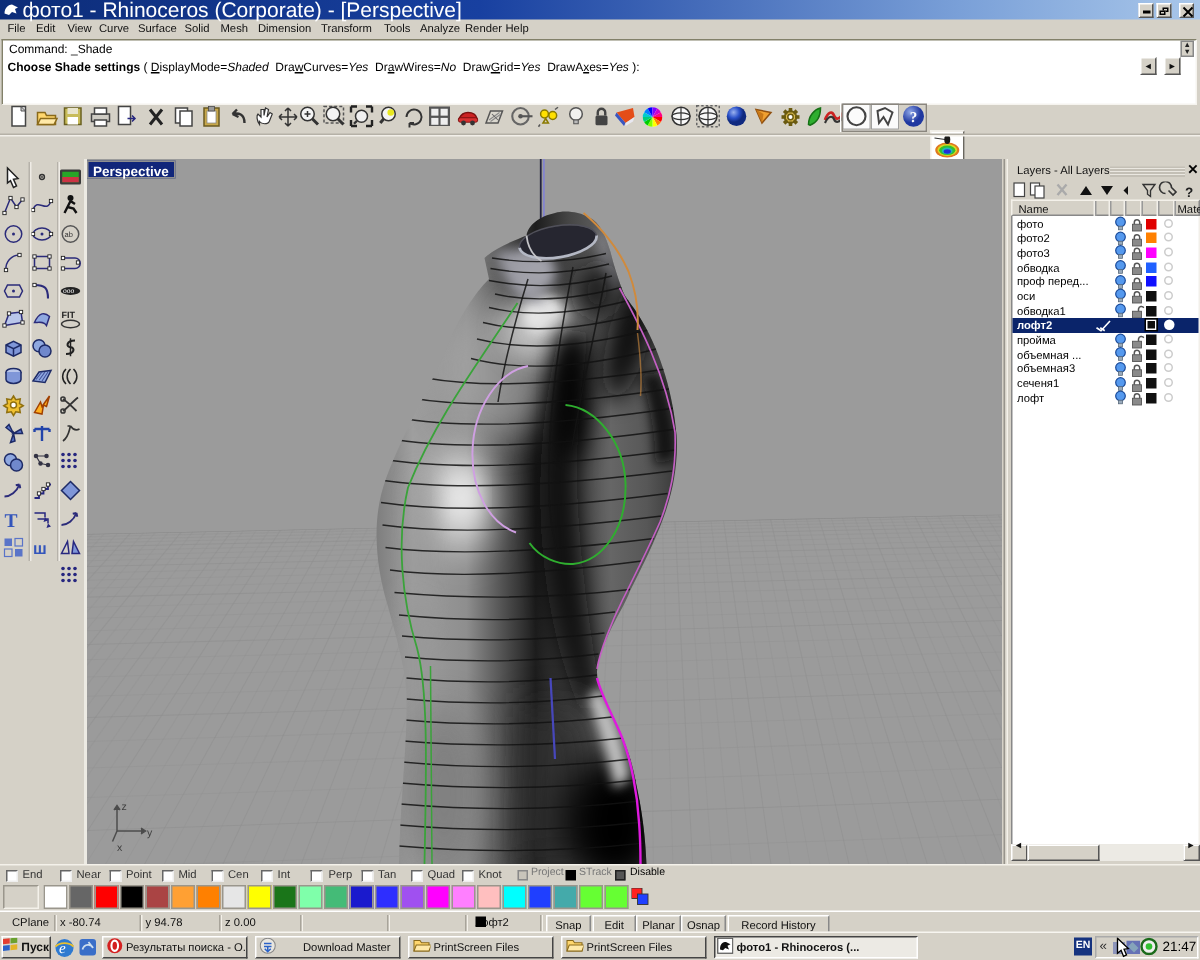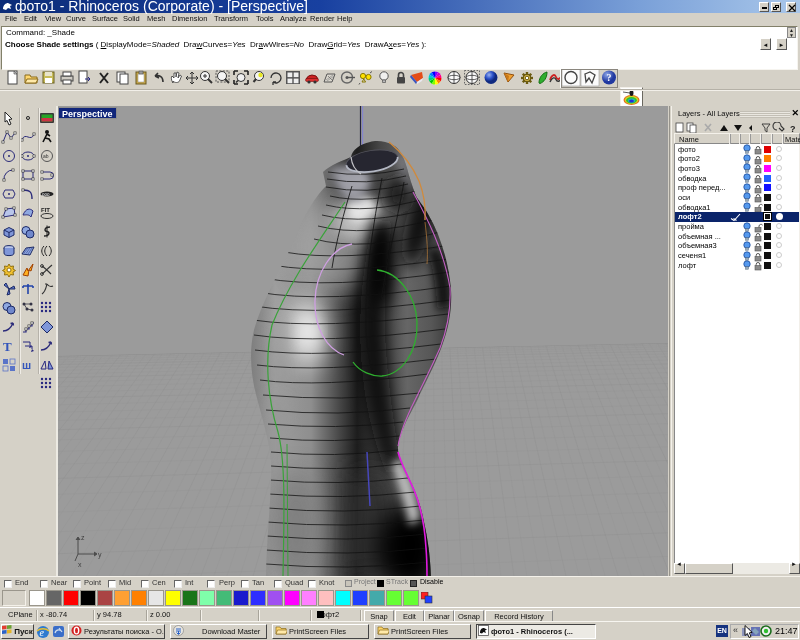--- a/index.html
+++ b/index.html
@@ -1173,21 +1173,21 @@
           <path d="M3,4 h5 M3,6 h5 M5.5,6 v3 m-2,-1.5 l2,2 2,-2" stroke="#2a62c8" stroke-width="1" fill="none"></path>
         </svg><span style="margin-left:18px">Download Master</span></span>
       <span class="tkb" style="left:272px;width:97px"><svg width="12" height="10" viewBox="0 0 12 10" style="vertical-align:-1px;margin-left:2px">
           <path d="M1,2 h4 l1,1.5 h5 v5.5 h-10 z" fill="#ffd76e" stroke="#8a6a1a" stroke-width="0.7"></path>
           <path d="M1,9 l1.5,-4 h10 l-1.5,4 z" fill="#ffe9a8" stroke="#8a6a1a" stroke-width="0.7"></path>
         </svg><span style="margin-left:2px">PrintScreen Files</span></span>
       <span class="tkb" style="left:374px;width:97px"><svg width="12" height="10" viewBox="0 0 12 10" style="vertical-align:-1px;margin-left:2px">
           <path d="M1,2 h4 l1,1.5 h5 v5.5 h-10 z" fill="#ffd76e" stroke="#8a6a1a" stroke-width="0.7"></path>
           <path d="M1,9 l1.5,-4 h10 l-1.5,4 z" fill="#ffe9a8" stroke="#8a6a1a" stroke-width="0.7"></path>
         </svg><span style="margin-left:2px">PrintScreen Files</span></span>
-      <span class="tkb active" style="left:476px;width:120px"><svg width="11" height="11" viewBox="0 0 11 11" style="vertical-align:-2px;margin-left:1px">
+      <span class="tkb active" style="left:476px;width:136px"><svg width="11" height="11" viewBox="0 0 11 11" style="vertical-align:-2px;margin-left:1px">
           <rect x="0.5" y="0.5" width="10" height="10" fill="#fff" stroke="#555" stroke-width="0.8"></rect>
           <path d="M2,8 C2,4 4,3 6,3 L9,4.5 L7,5.5 L8,8 L5.5,7 L4,8.5 Z" fill="#111"></path>
         </svg><span style="margin-left:2px">фото1 - Rhinoceros (...</span></span>
       <span style="position:absolute;left:716px;top:3px;width:12px;height:12px;background:#16337f;color:#fff;font-size:7px;font-weight:bold;text-align:center;line-height:12px">EN</span>
       <span style="position:absolute;left:730px;top:2px;width:69px;height:15px;border:1px solid;border-color:#aaa #fff #fff #aaa"></span>
       <span style="position:absolute;left:733px;top:3px;font-size:9px;color:#333">«</span>
       <svg style="position:absolute;left:742px;top:5px" width="18" height="10" viewBox="0 0 18 10">
         <rect x="0" y="1" width="8" height="8" fill="#7a86b8" opacity="0.8"></rect>
         <rect x="9" y="0" width="9" height="9" fill="#4a5ab0" opacity="0.8"></rect>
         <path d="M10,4 l3,-3 4,4 -3,3 z" fill="#8ab" opacity="0.9"></path>

